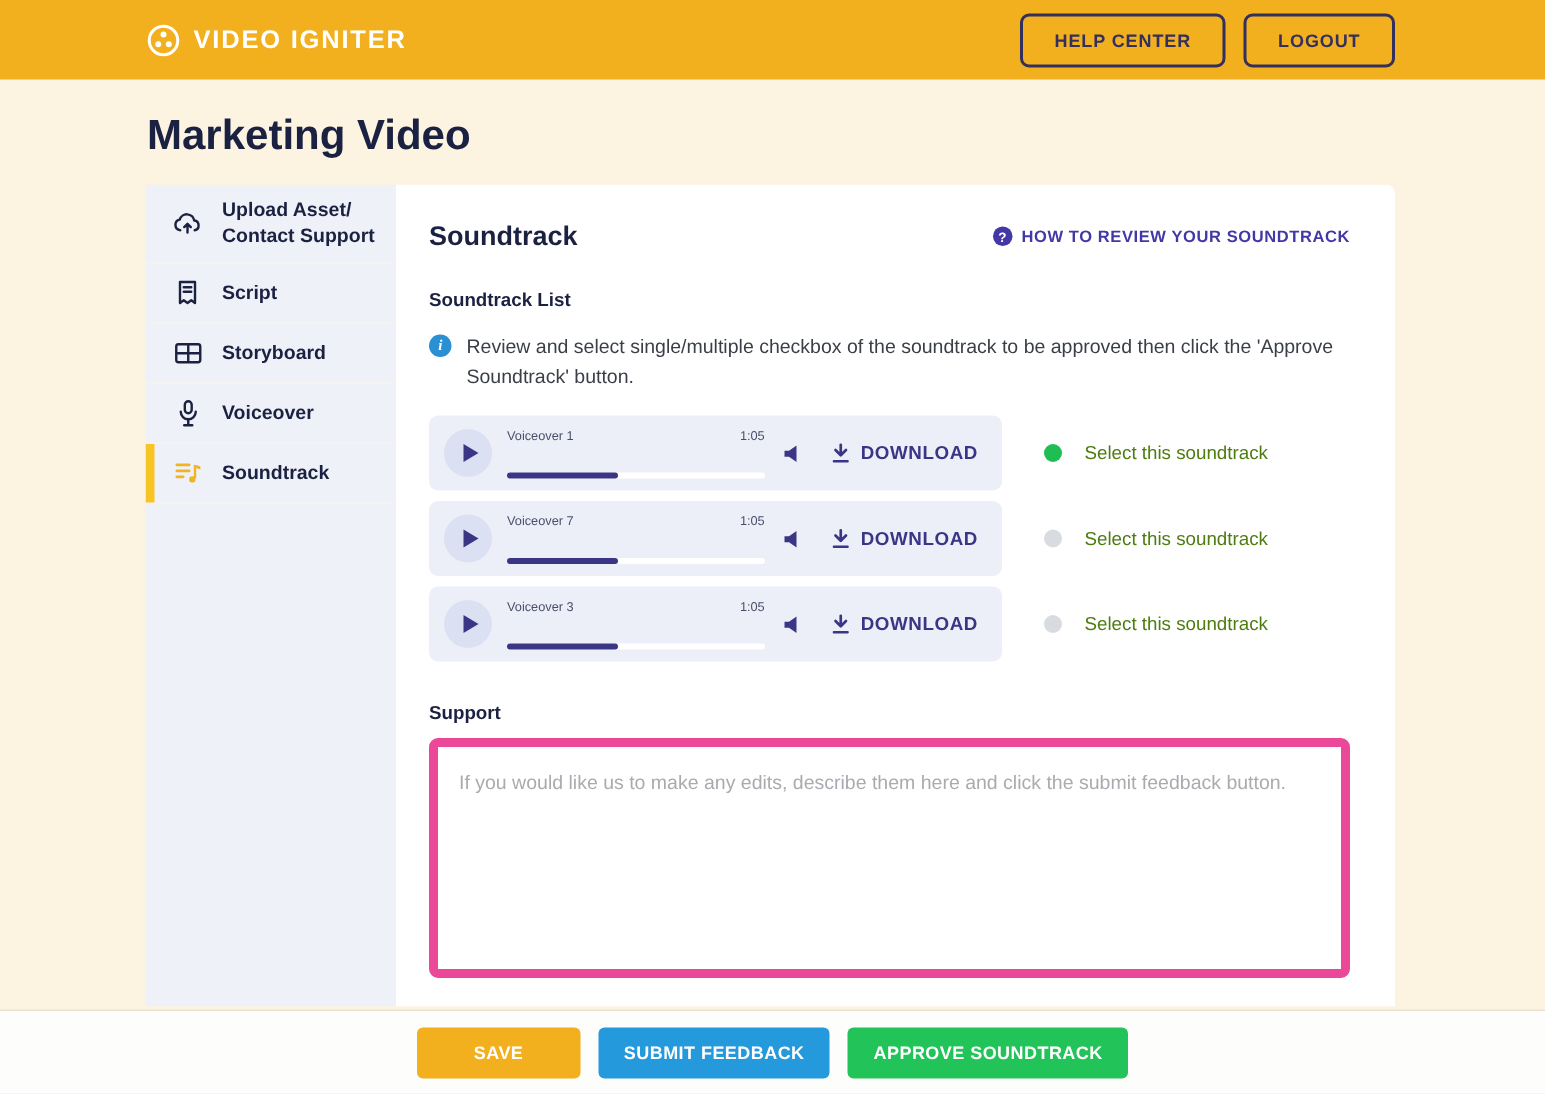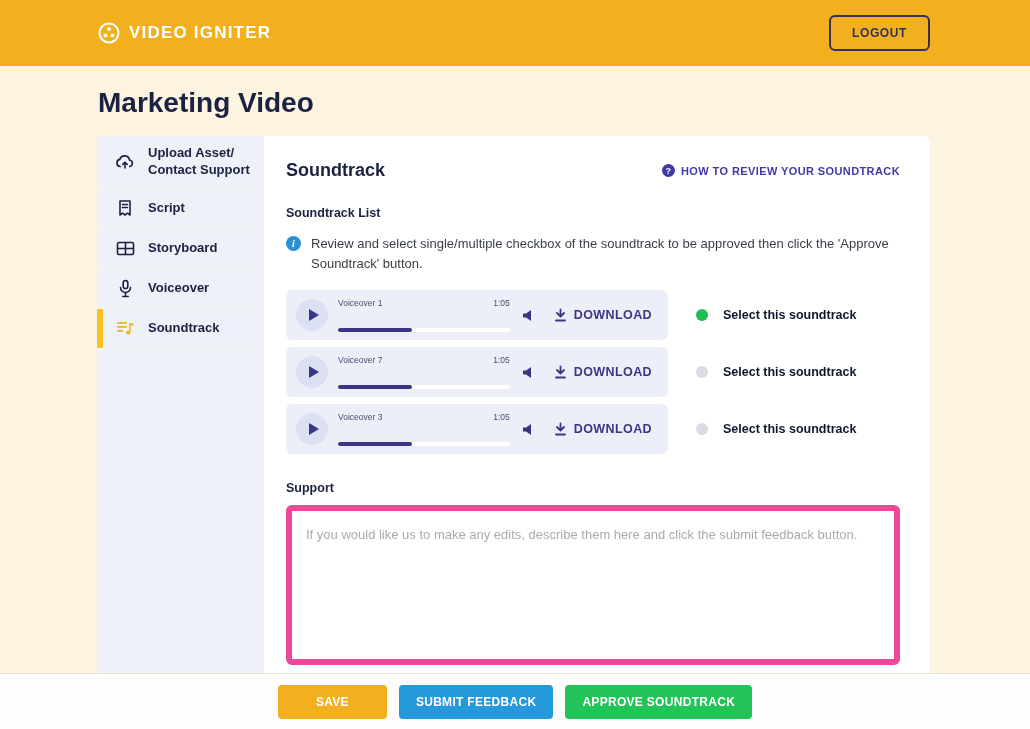--- a/index.html
+++ b/index.html
@@ -7,21 +7,21 @@
   body {
     font-family: "Liberation Sans", sans-serif;
     background: #FCF3E1;
     position: relative;
     overflow: hidden;
     color: #1B2141;
   }
 
   
   .topbar {
-    height: 66px;
+    height: 53px;
     background: #F2B01E;
     display: flex;
     align-items: center;
     justify-content: space-between;
     padding: 0 100px 0 97px;
   }
   .brand { display:flex; align-items:center; gap:8px; cursor:pointer; }
   .brand-name {
     color:#fff; font-weight:bold; font-size:17px; letter-spacing:1.2px;
   }
@@ -130,21 +130,21 @@
   .vol { display:flex; cursor:pointer; margin-left:2px; }
   .dl {
     display:flex; align-items:center; gap:7px;
     background:none; border:none; cursor:pointer;
     color:#3B3586; font-family:inherit; font-size:12.5px; font-weight:bold; letter-spacing:0.4px;
     margin-left: 10px; margin-right: 2px;
   }
   .select { margin-left: 28px; display:flex; align-items:center; gap:15px; cursor:pointer; }
   .dot { width:12px; height:12px; border-radius:50%; background:#D8DBDF; flex-shrink:0; }
   .dot.on { background:#1FBE52; }
-  .sel-label { font-size:12.5px; color:#0f172a;font-weight:bold; }
+  .sel-label { font-size:12.5px; color:#4d7c0f; }
 
   
   .feedback-label { margin-top: 27px; font-size: 12.5px; font-weight: bold; color:#1B2141; }
   .feedback-input {
     margin-top: 10px;
     width: 614px; height: 160px;
     border: 6px solid #ec4899; border-radius: 6px;
     padding: 16px 14px;
     font-family: inherit; font-size: 13px; color:#3A3F47;
     resize: none; outline: none; background:#fff;
@@ -177,20 +177,21 @@
       <svg width="24" height="24" viewBox="0 0 24 24" fill="none">
         <circle cx="12" cy="12" r="9.5" stroke="#fff" stroke-width="2"></circle>
         <circle cx="12" cy="8" r="2" fill="#fff"></circle>
         <circle cx="8.5" cy="14.5" r="2" fill="#fff"></circle>
         <circle cx="15.5" cy="14.5" r="2" fill="#fff"></circle>
       </svg>
     </span>
     <span class="brand-name">VIDEO IGNITER</span>
   </div>
   <div class="topbar-actions">
+    <button class="topbar-btn">HELP CENTER</button>
     <button class="topbar-btn">LOGOUT</button>
   </div>
 </header>
 
 <h1 class="page-title">Marketing Video</h1>
 
 <div class="card">
 
   <nav class="sidebar">
     <div class="side-item">

